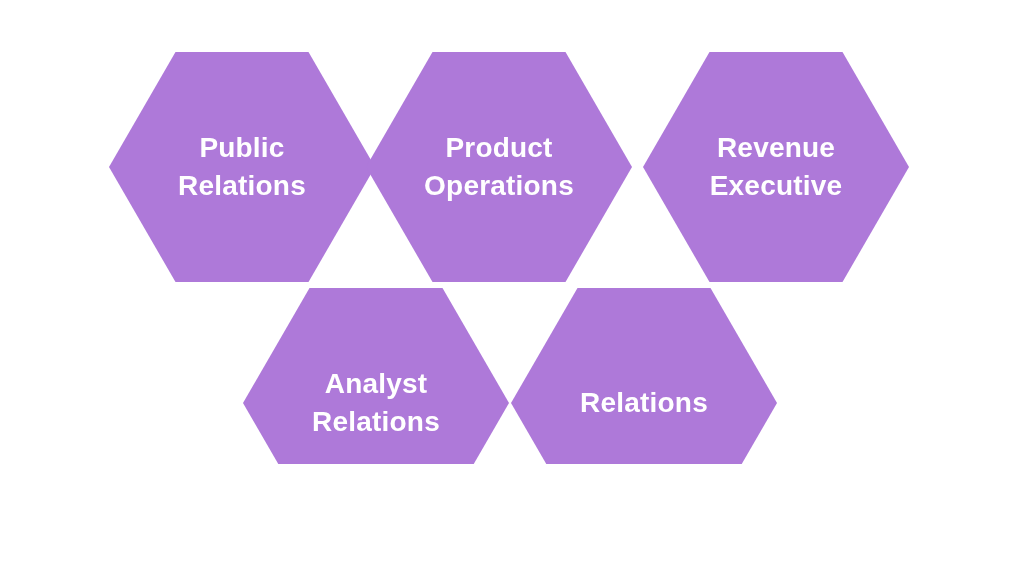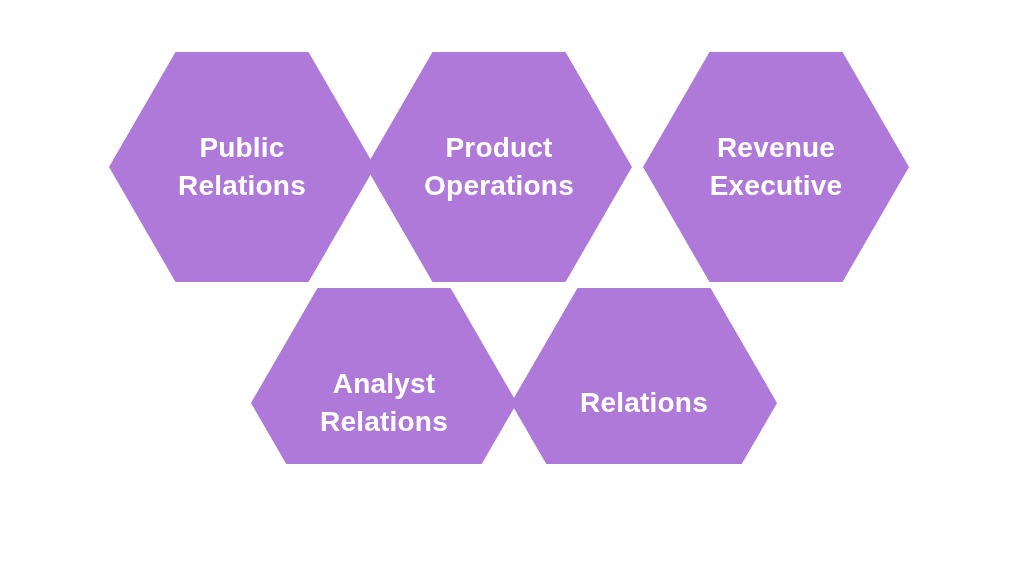--- a/index.html
+++ b/index.html
@@ -32,21 +32,21 @@
     line-height: 38px;
     letter-spacing: 0.2px;
   }
   .hex span {
     display: block;
     white-space: nowrap;
   }
   .hex-1 { left: 109px; top: 52px; }
   .hex-2 { left: 366px; top: 52px; }
   .hex-3 { left: 643px; top: 52px; }
-  .hex-4 { left: 251px; top: 288px; text-align: center; }
+  .hex-4 { left: 243px; top: 288px; text-align: center; }
   .hex-5 { left: 511px; top: 288px; }
 </style>
 </head>
 <body>
 
 <div class="stage">
 
   <div class="hex hex-1">
     <span>Public</span>
     <span>Relations</span>

